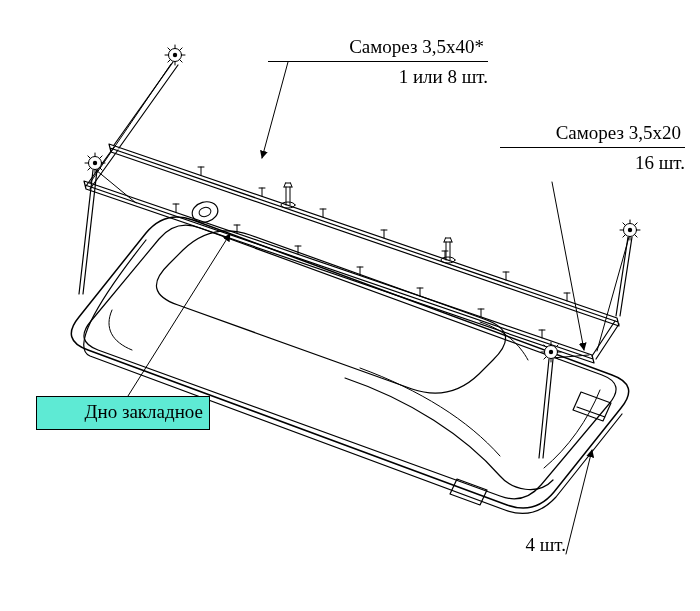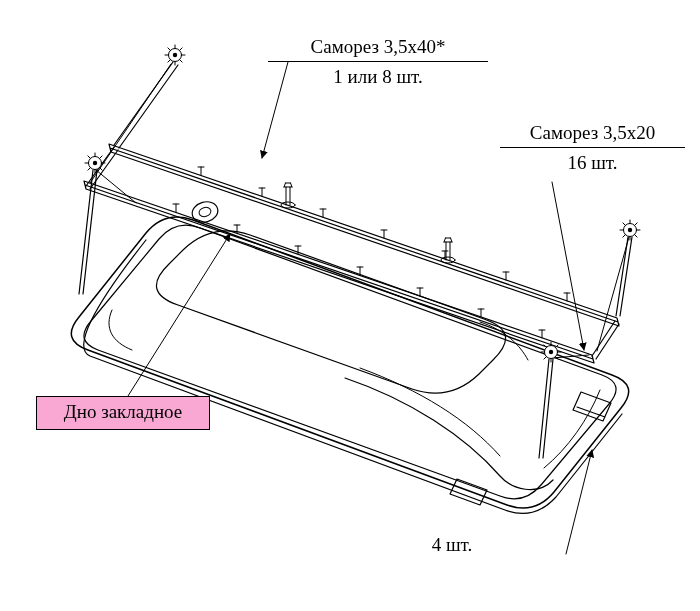--- a/index.html
+++ b/index.html
@@ -12,24 +12,24 @@
   #diagram{position:absolute;left:0;top:0}
   #diagram path, #diagram line, #diagram ellipse, #diagram circle{
     stroke:var(--line,#000); fill:none; stroke-linecap:round; stroke-linejoin:round;
   }
   #diagram .thick{stroke-width:1.5}
   #diagram .mid{stroke-width:1.2}
   #diagram .thin{stroke-width:1.0}
   #diagram .leader{stroke-width:1.0}
   #diagram .fillb{fill:var(--line,#000);stroke:none}
   #diagram .wfill{fill:#fff}
-  .label{position:absolute;text-align:center;font-size:19px;line-height:1.15;white-space:nowrap}
+  .label{position:absolute;text-align:right;font-size:19px;line-height:1.15;white-space:nowrap}
   .label .u{display:block;border-bottom:1.4px solid var(--line,#000);padding:0 4px 3px}
   .label .q{display:block;padding-top:4px}
-  .boxed{border:1.4px solid var(--line,#000);padding:4px 6px 6px;background:#f9a8d4}
+  .boxed{border:1.4px solid var(--line,#000);padding:4px 6px 6px;background:#5eead4}
 </style>
 </head>
 <body>
 
 <svg id="diagram" width="700" height="611" viewBox="0 0 700 611">
   <defs>
     <marker id="arr" viewBox="0 0 10 10" refX="9" refY="5" markerWidth="8" markerHeight="8" orient="auto">
       <path class="fillb" d="M0,0 L10,5 L0,10 Z"></path>
     </marker>
     <g id="footstar">

